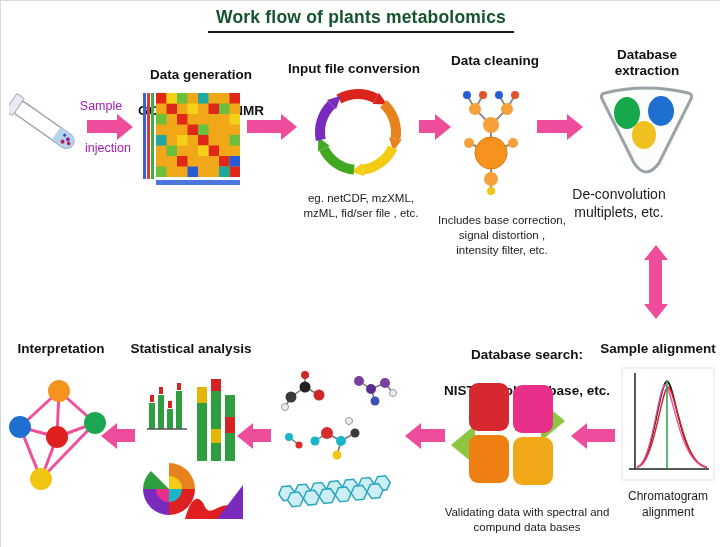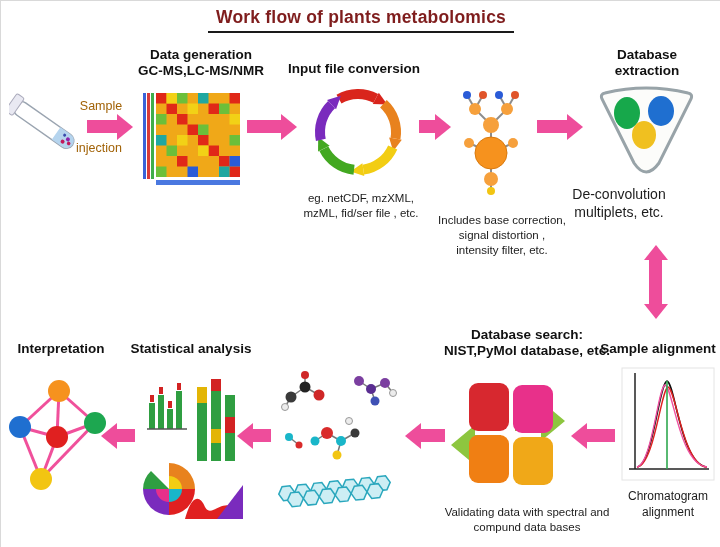--- a/index.html
+++ b/index.html
@@ -4,26 +4,26 @@
 <style>
   :root { --arrow:#ee4d9b; --text:#141414; }
   html,body { margin:0; padding:0; background:#fff; }
   .canvas {
     position:relative; width:720px; height:547px; background:#ffffff;
     font-family:"Liberation Sans", sans-serif; color:var(--text);
     border:1px solid #d9d9d9; overflow:hidden;
   }
   .title-wrap { position:absolute; left:0; top:6px; width:720px; text-align:center; }
   .title {
-    display:inline-block; font-size:17.5px; font-weight:bold; color:#7f1d1d;
+    display:inline-block; font-size:17.5px; font-weight:bold; color:#14532d;
     border-bottom:2.5px solid #1a1a1a; padding:0 8px 3px 8px; letter-spacing:.2px;
   }
   .lbl { position:absolute; font-weight:bold; font-size:13.5px; line-height:1.22; text-align:center; color:#111; }
-  .lline { display:block; }
-  .small { position:absolute; font-size:12.5px; text-align:center; color:#a16207; }
+  .lline { display:block;margin-top:20px; }
+  .small { position:absolute; font-size:12.5px; text-align:center; color:#a21caf; }
   .cap { position:absolute; font-size:11.5px; line-height:1.3; text-align:center; color:#1c1c1c; }
   .ic { position:absolute; }
 
   
   .arr { position:absolute; height:13px; background:var(--arrow); }
   .arr.r::after {
     content:""; position:absolute; left:100%; top:50%; transform:translateY(-50%);
     width:0; height:0;
     border-left:16px solid var(--arrow); border-top:13px solid transparent; border-bottom:13px solid transparent;
   }
@@ -55,38 +55,39 @@
   </div>
 
 
   <div class="lbl" style="left:132px;top:46px;width:136px">
     <span class="lline">Data generation</span>
     <span class="lline">GC-MS,LC-MS/NMR</span>
   </div>
 
   <div class="lbl" style="left:280px;top:60px;width:146px">Input file conversion</div>
 
+  <div class="lbl" style="left:438px;top:52px;width:112px">Data cleaning</div>
 
   <div class="lbl" style="left:582px;top:46px;width:128px">Database extraction</div>
 
   <svg class="ic" style="left:8px;top:86px" width="75" height="85" viewBox="0 0 75 85">
     <g transform="rotate(-55 37 40)">
       <rect x="30" y="2" width="15" height="70" rx="7.5" fill="#ffffff" stroke="#9aa4b0" stroke-width="1.5"></rect>
       <path d="M30 52 L30 64.5 A7.5 7.5 0 0 0 45 64.5 L45 52 Z" fill="#b5d4ee"></path>
       <circle cx="34.5" cy="62" r="2" fill="#c2185b"></circle>
       <circle cx="39.5" cy="65" r="2" fill="#8e24aa"></circle>
       <circle cx="36.5" cy="68" r="1.8" fill="#c2185b"></circle>
       <circle cx="41" cy="60" r="1.5" fill="#3949ab"></circle>
       <rect x="27" y="-3" width="21" height="9" rx="2" fill="#e9e9f2" stroke="#aaaabb"></rect>
     </g>
   </svg>
 
   <div class="small" style="left:58px;top:98px;width:84px">Sample</div>
   <div class="arr r" style="left:86px;top:119px;width:30px"></div>
-  <div class="small" style="left:56px;top:140px;width:84px">injection</div>
+  <div class="small" style="left:65px;top:140px;width:84px">injection</div>
 
   <svg class="ic" style="left:140px;top:86px" width="100" height="105" viewBox="0 0 100 105">
     <rect x="2" y="6" width="3" height="86" fill="#3a62d8"></rect>
     <rect x="6" y="6" width="3" height="86" fill="#d83a3a"></rect>
     <rect x="10" y="6" width="3" height="86" fill="#3fae49"></rect>
     <rect x="15" y="6" width="84" height="84" fill="#f0a818"></rect>
     <rect x="15" y="6" width="10.5" height="10.5" fill="#e02818"></rect>
     <rect x="25.5" y="16.5" width="10.5" height="10.5" fill="#e02818"></rect>
     <rect x="36" y="27" width="10.5" height="10.5" fill="#e02818"></rect>
     <rect x="46.5" y="37.5" width="10.5" height="10.5" fill="#e02818"></rect>

